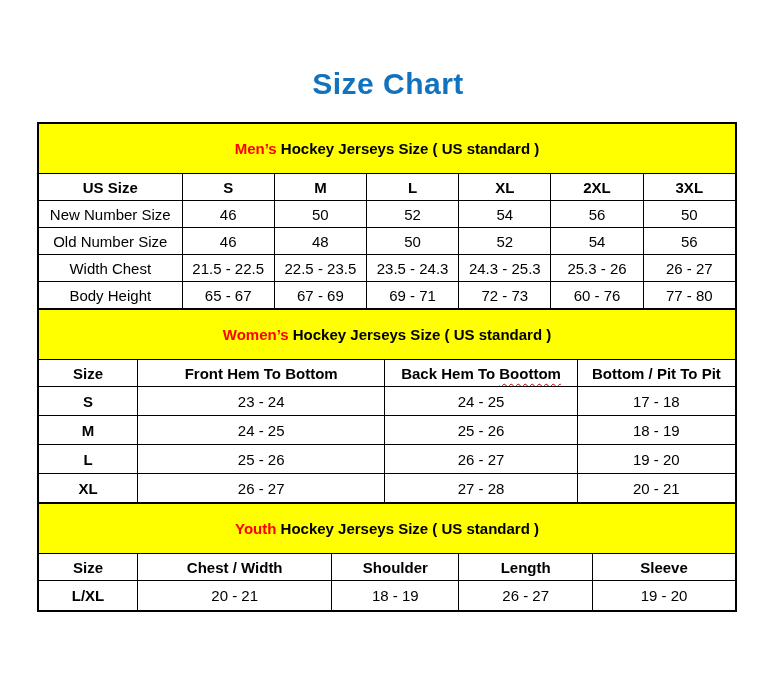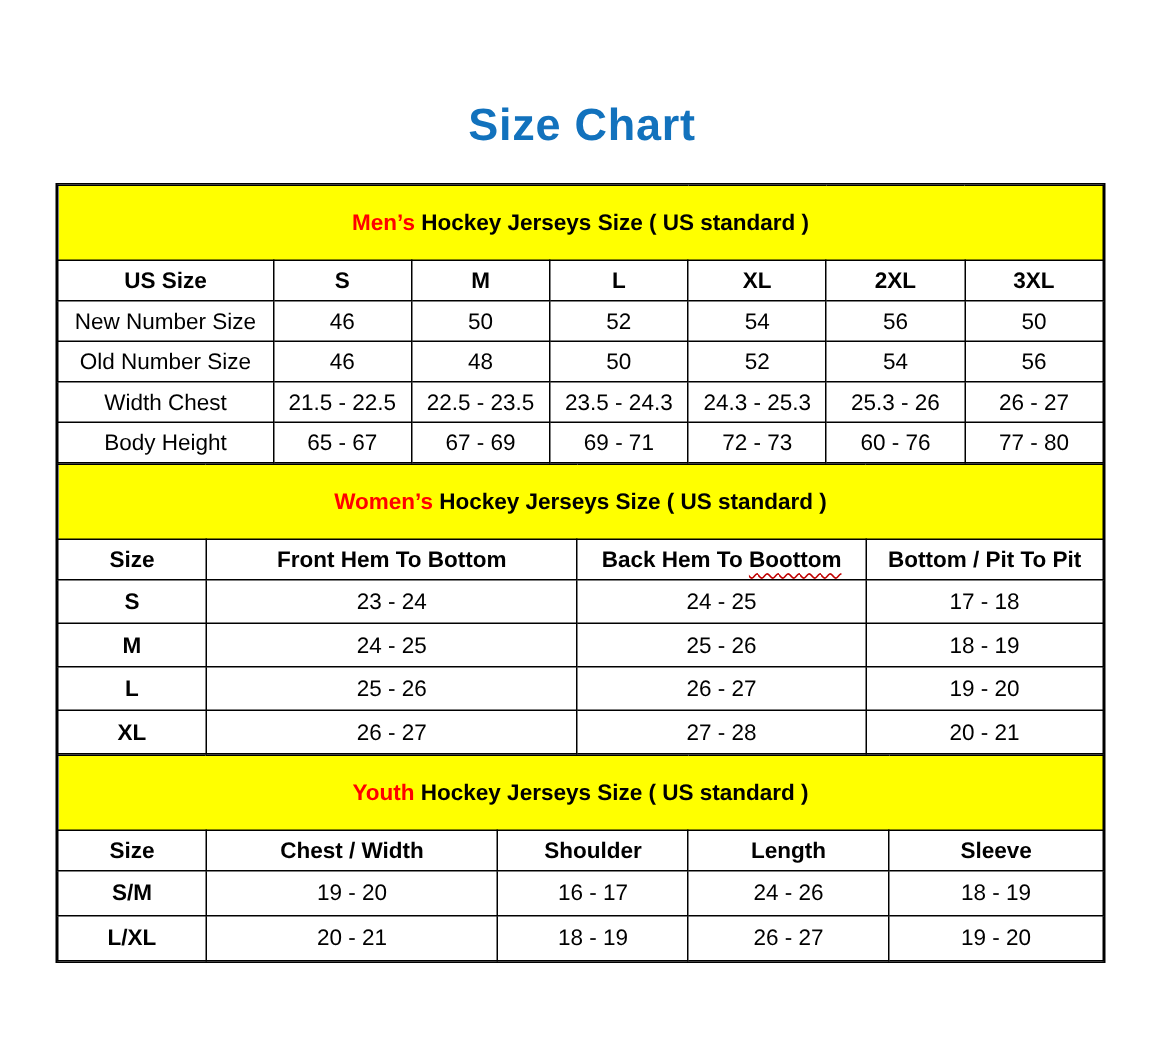--- a/index.html
+++ b/index.html
@@ -186,27 +186,20 @@
         <td class="banner" colspan="5"><span class="hl">Youth</span> <span>Hockey Jerseys Size ( US standard )</span></td>
       </tr>
       <tr class="head">
         <th>Size</th>
         <th>Chest / Width</th>
         <th>Shoulder</th>
         <th>Length</th>
         <th>Sleeve</th>
       </tr>
       <tr class="data">
-        <td class="lbl">S/M</td>
-        <td>19 - 20</td>
-        <td>16 - 17</td>
-        <td>24 - 26</td>
-        <td>18 - 19</td>
-      </tr>
-      <tr class="data">
         <td class="lbl">L/XL</td>
         <td>20 - 21</td>
         <td>18 - 19</td>
         <td>26 - 27</td>
         <td>19 - 20</td>
       </tr>
     </tbody>
       </table>
 
   </div>

